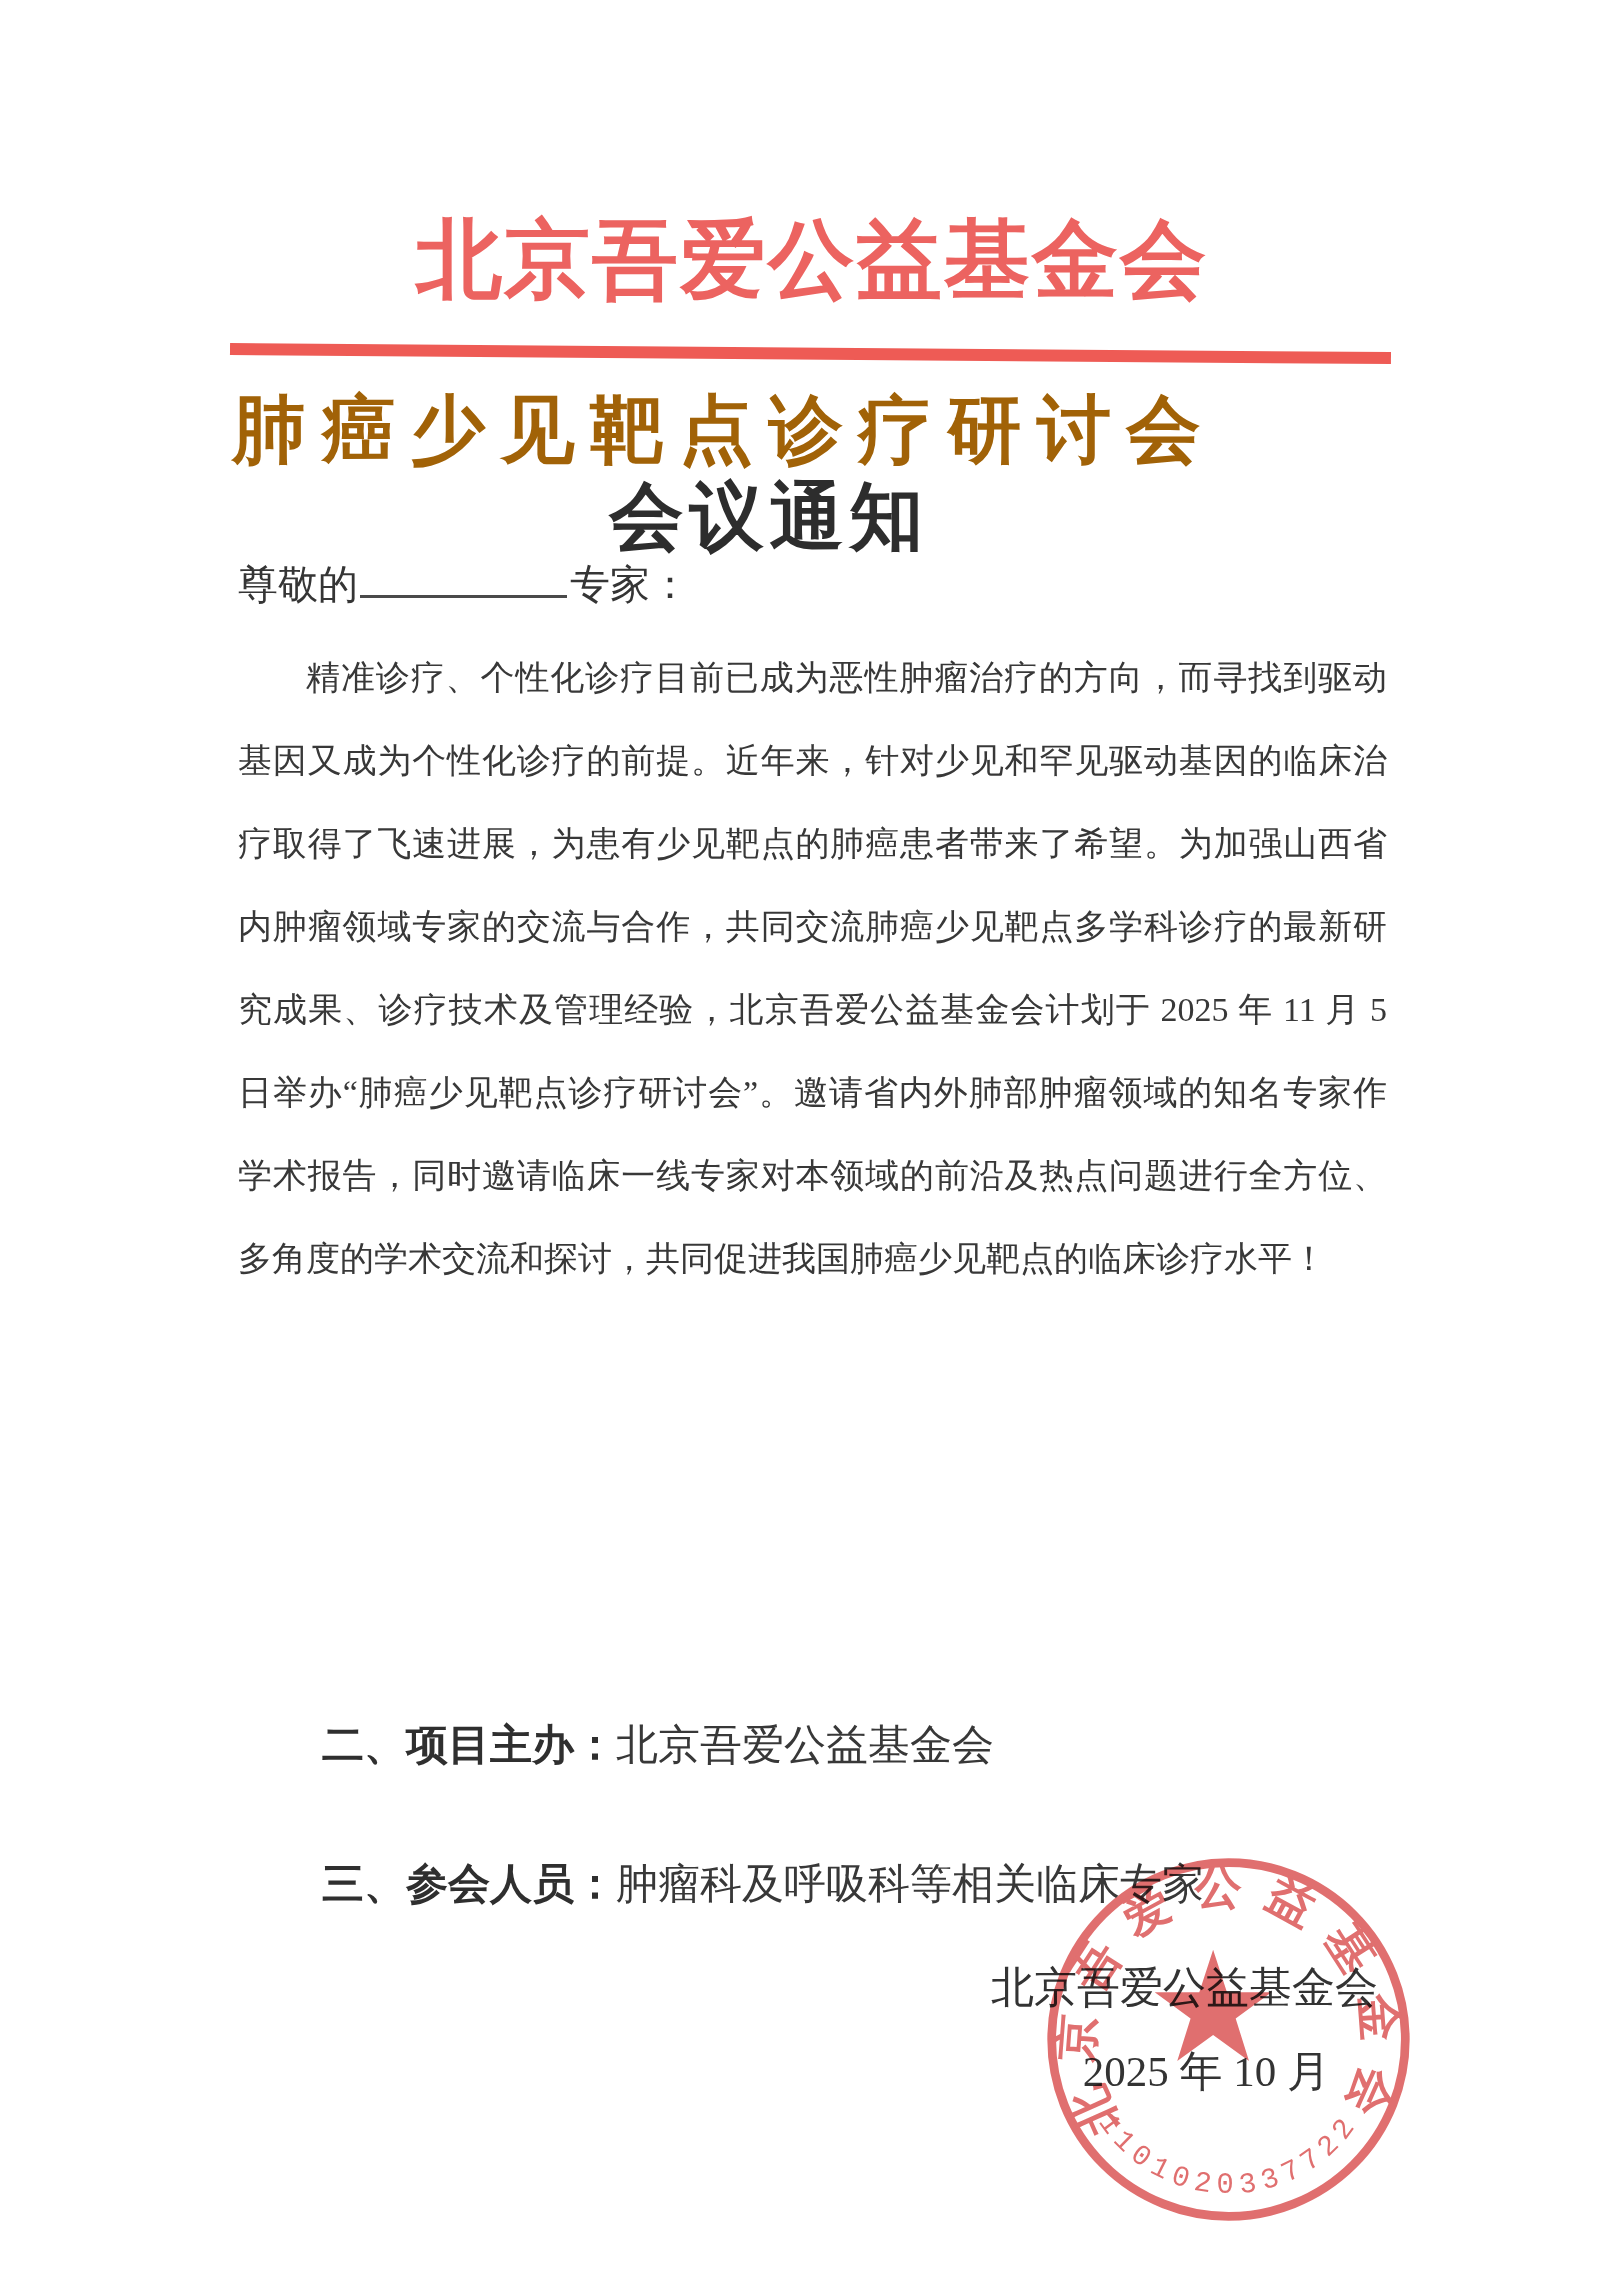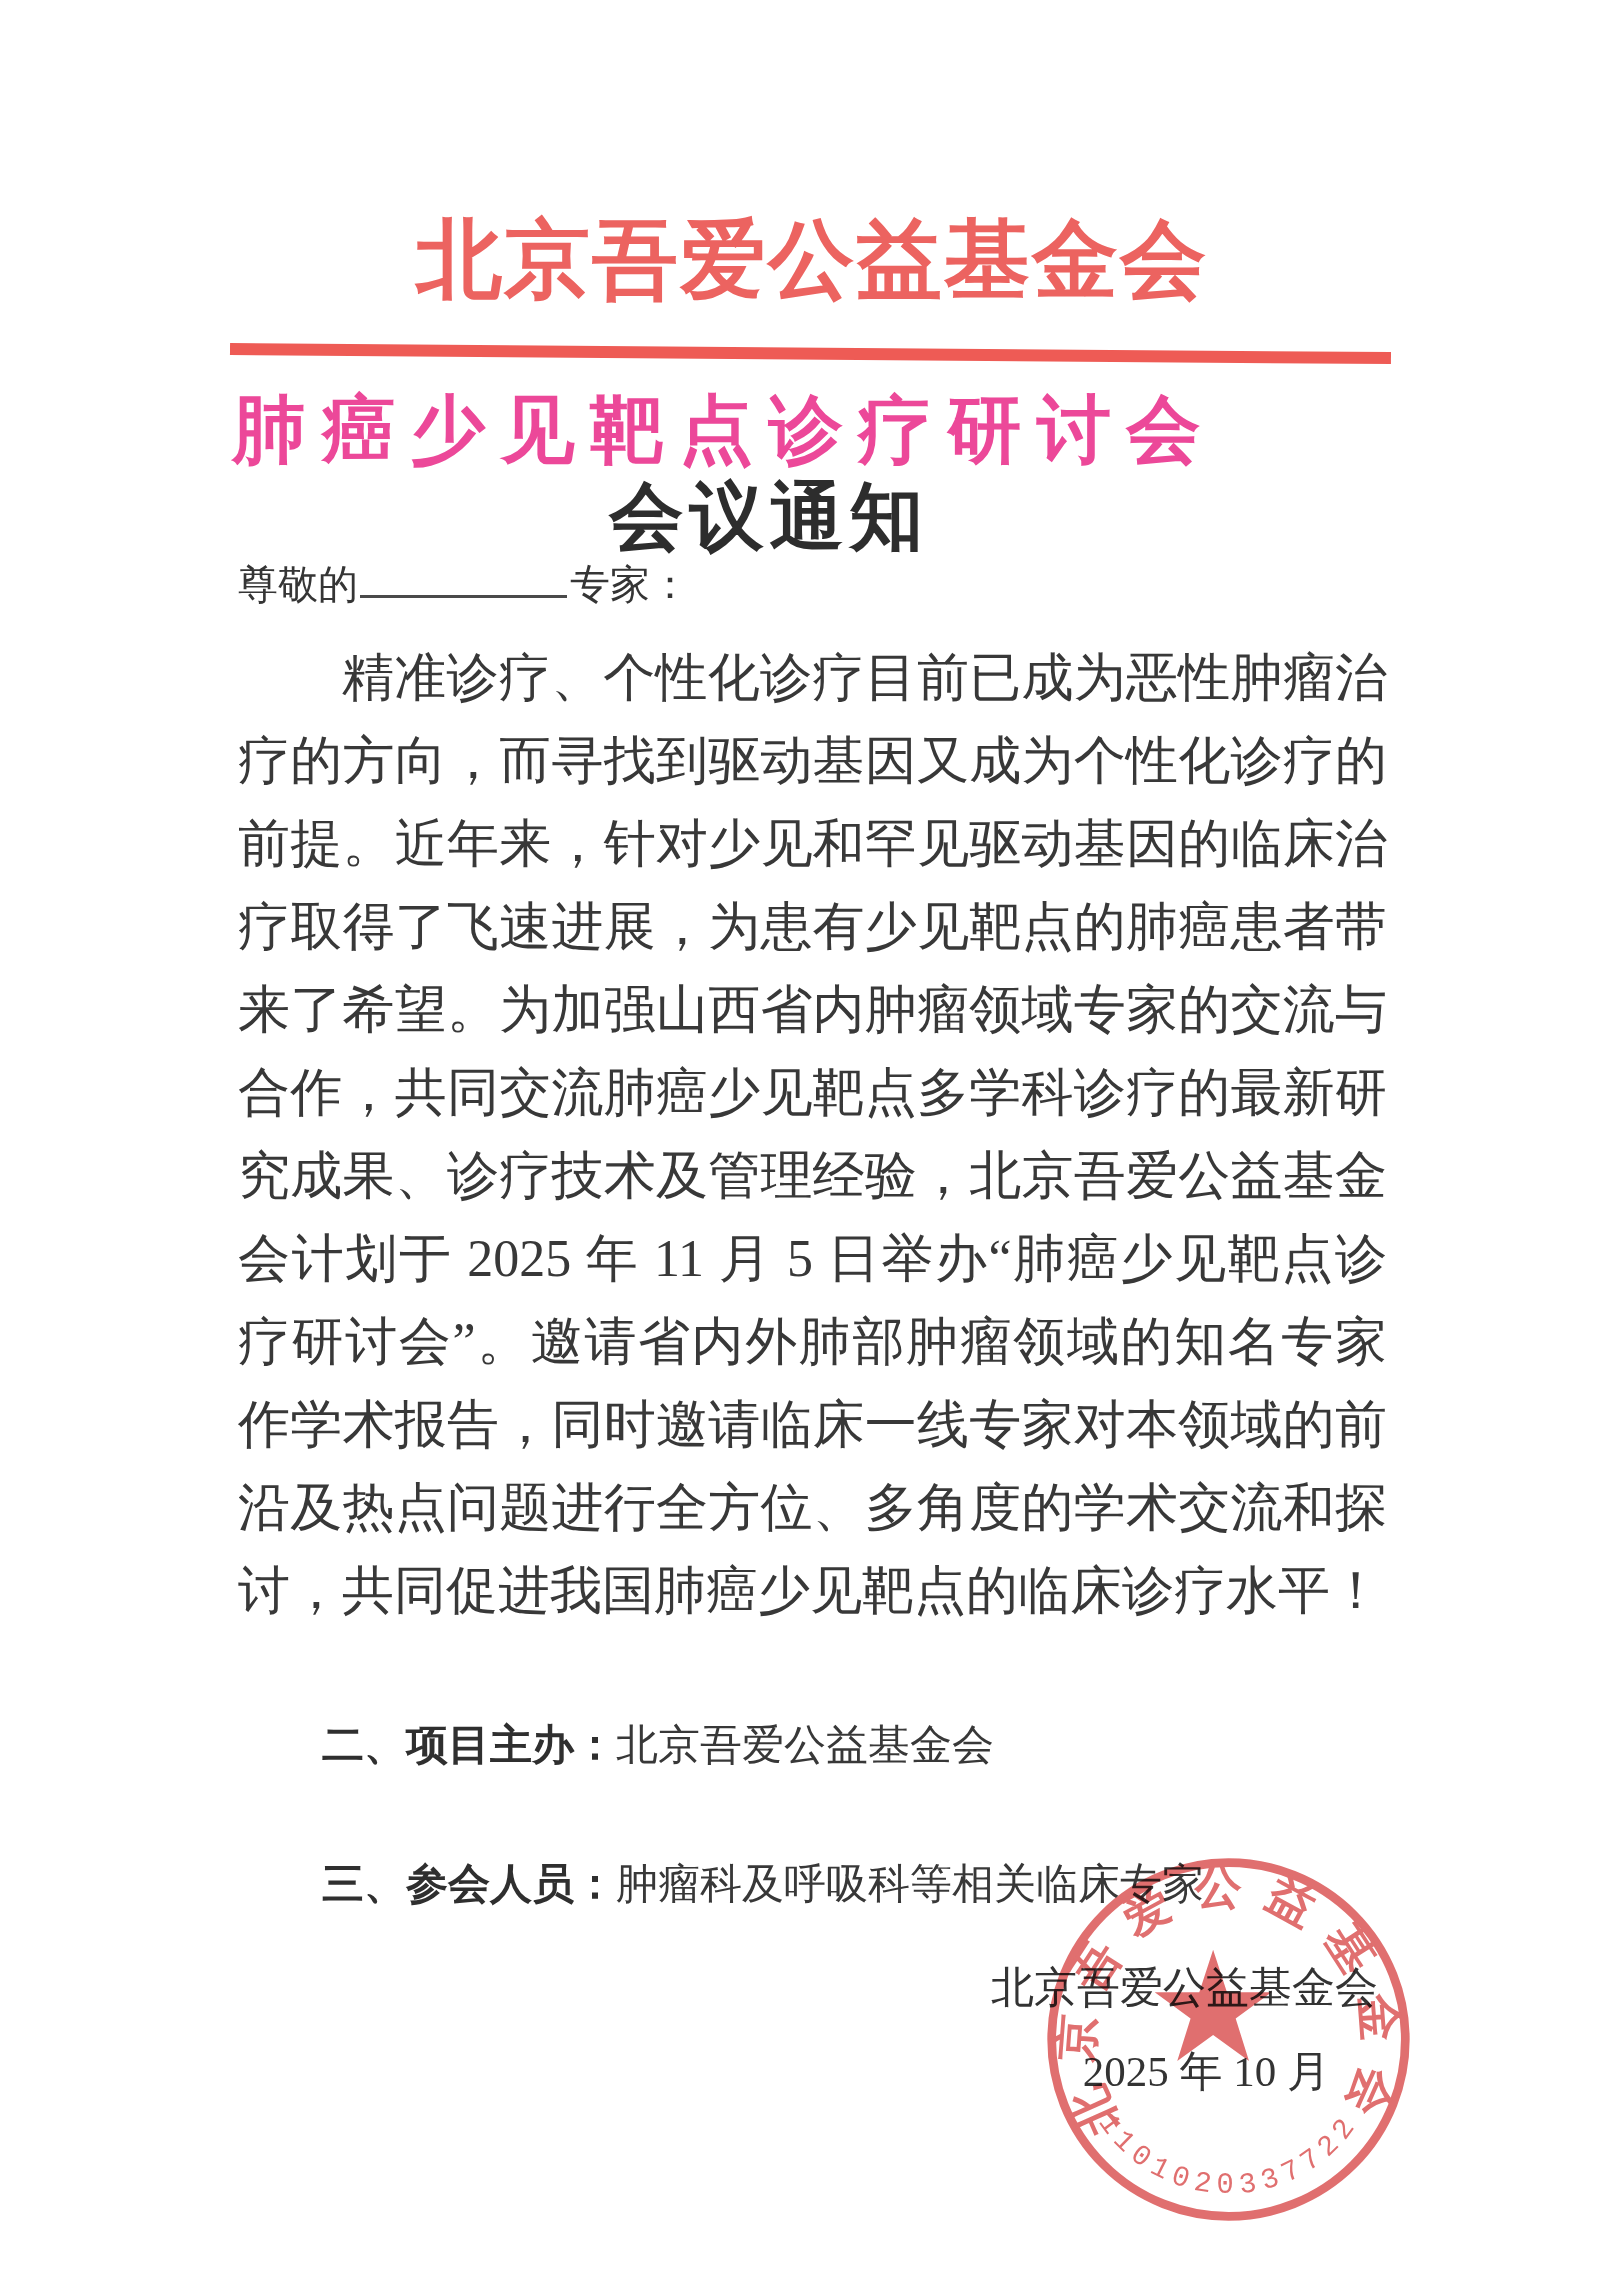--- a/index.html
+++ b/index.html
@@ -28,21 +28,21 @@
     transform:rotate(0.45deg);
     transform-origin:left center;
   }
   .title1 {
     position:absolute; top:381px; left:0; width:1448px; margin:0;
     text-align:center;
     font-family:"Liberation Sans", sans-serif;
     font-weight:700;
     font-size:74px;
     letter-spacing:15.4px;
-    color:#ec4899;
+    color:#a16207;
     white-space:nowrap;
   }
   .title2 {
     position:absolute; top:468px; left:0; width:1539px; margin:0;
     text-align:center;
     font-family:Liberation Sans, sans-serif;
     font-weight:700;
     font-size:74px;
     letter-spacing:6.1px;
     color:#2d2d2d;
@@ -57,21 +57,21 @@
   }
   .blank-line {
     display:inline-block;
     width:207px; height:1em;
     border-bottom:3.6px solid #4a4a4a;
     margin:0 3.1px 0 2px;
     vertical-align:baseline;
   }
   .para {
     position:absolute; left:238px; width:1149px; margin:0;
-    font-size:52px;
+    font-size:34px;
     line-height:83px;
     text-align:justify;
     text-justify:inter-ideograph;
     text-indent:2em;
     color:#383838;
   }
   .p1 { top:636px; }
   .p2 { top:1475px; }
   .item {
     position:absolute; left:238px; width:1149px; margin:0;

